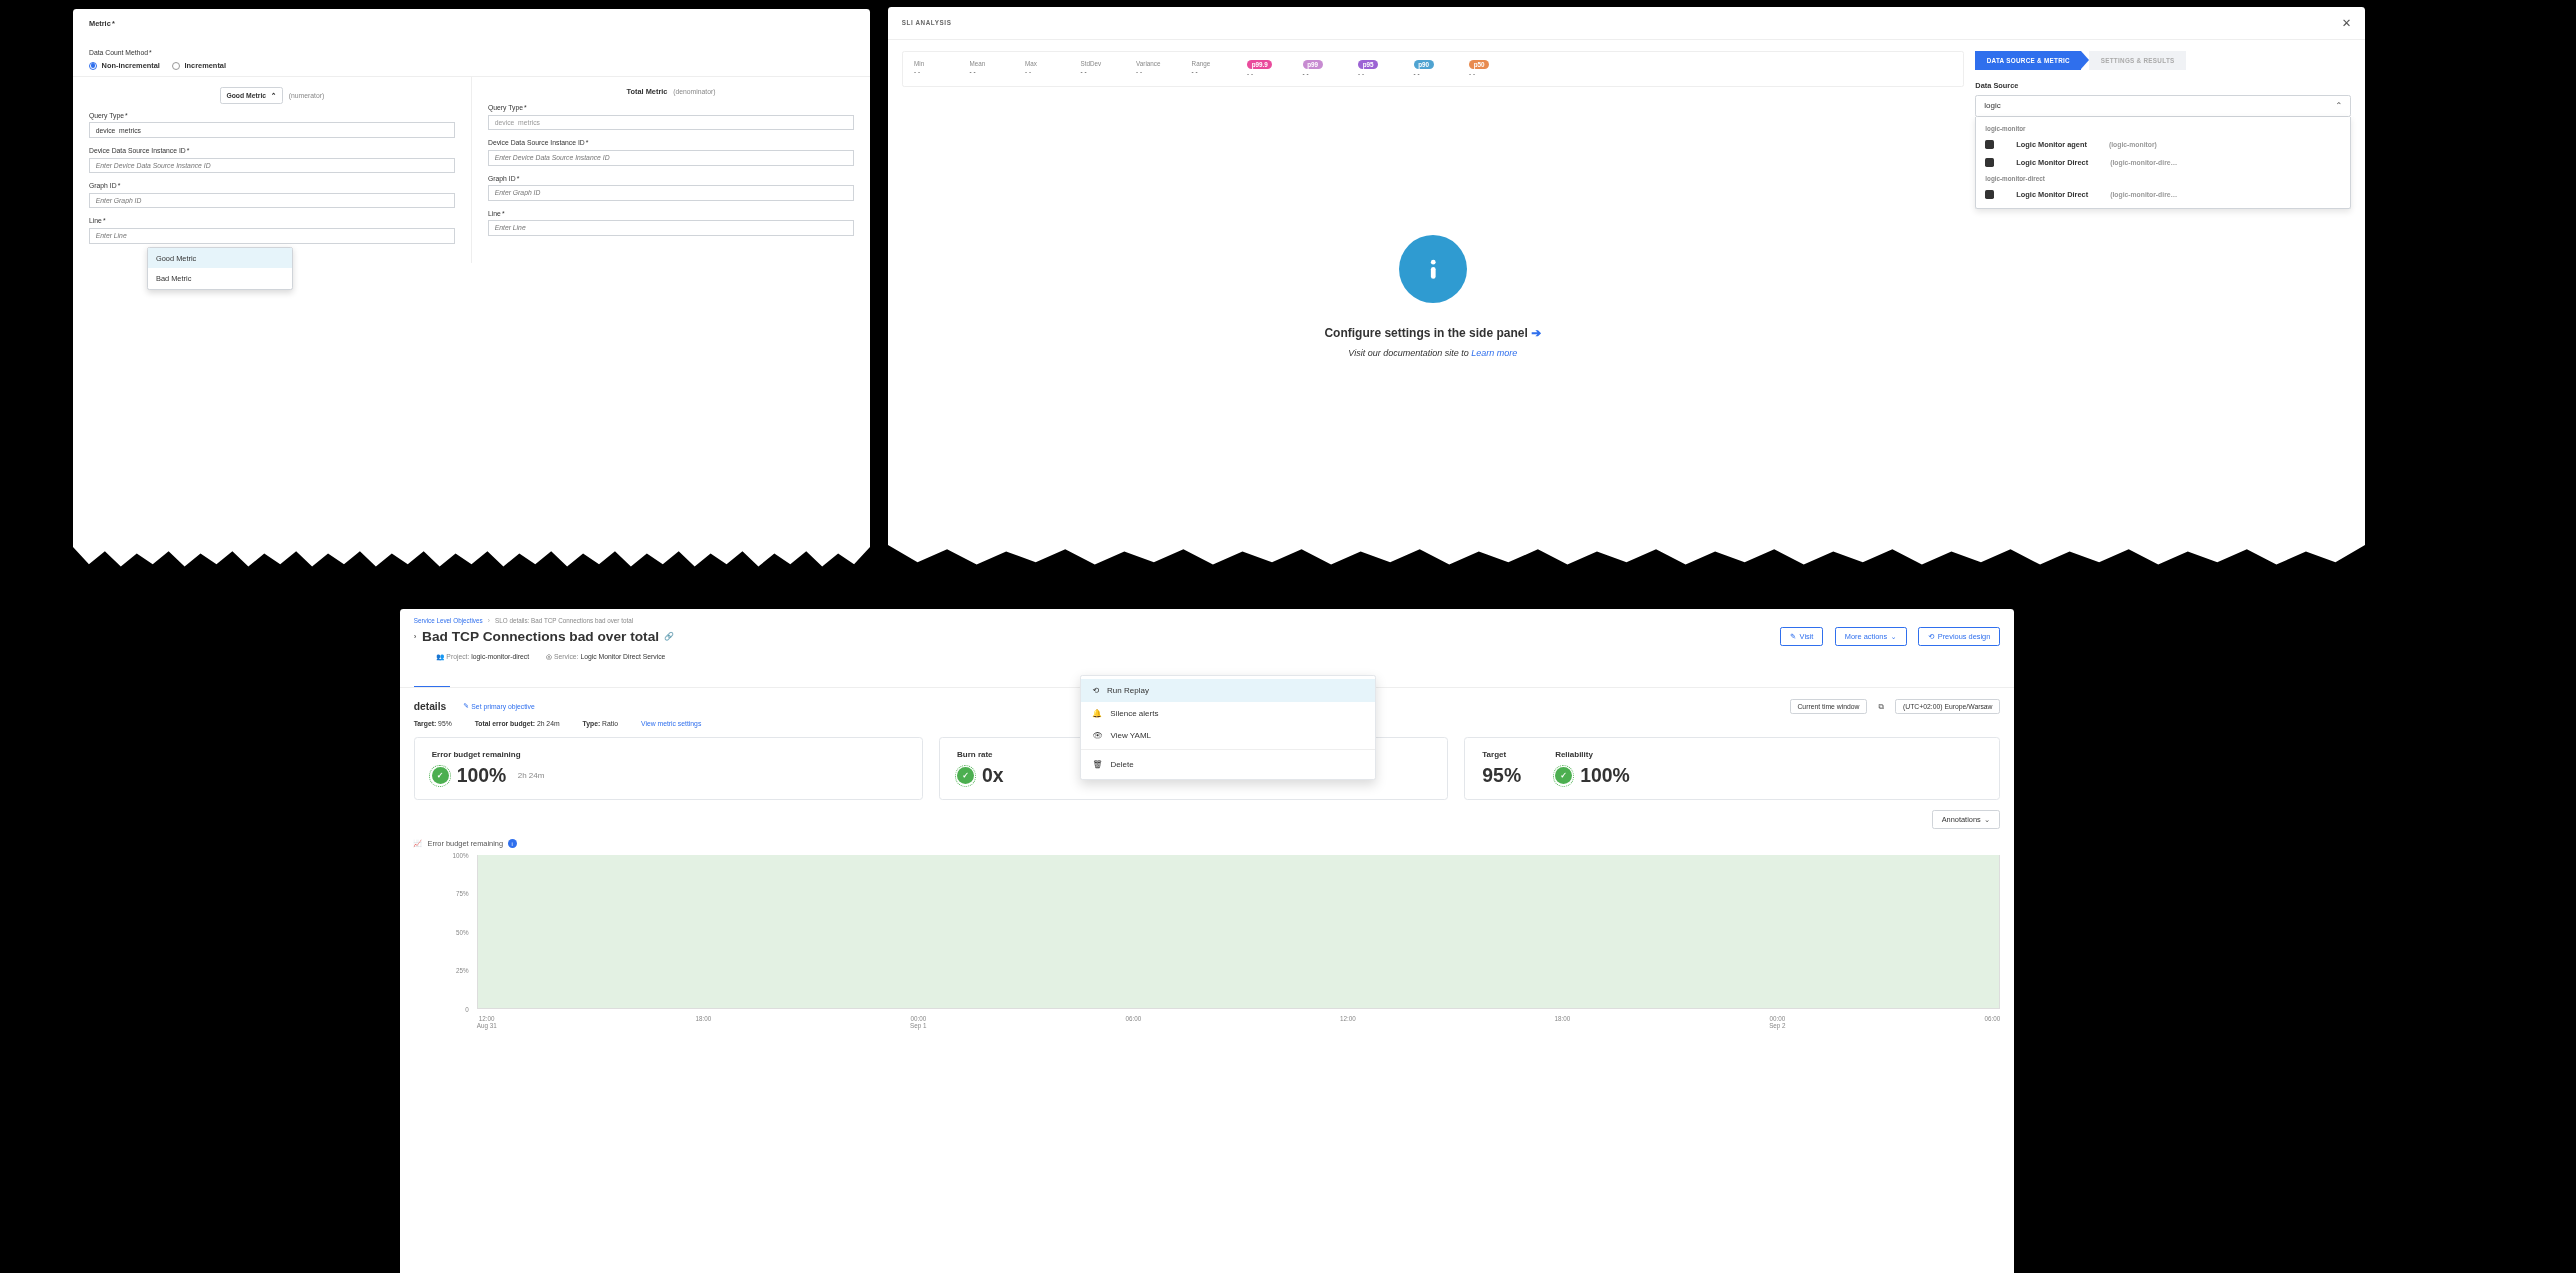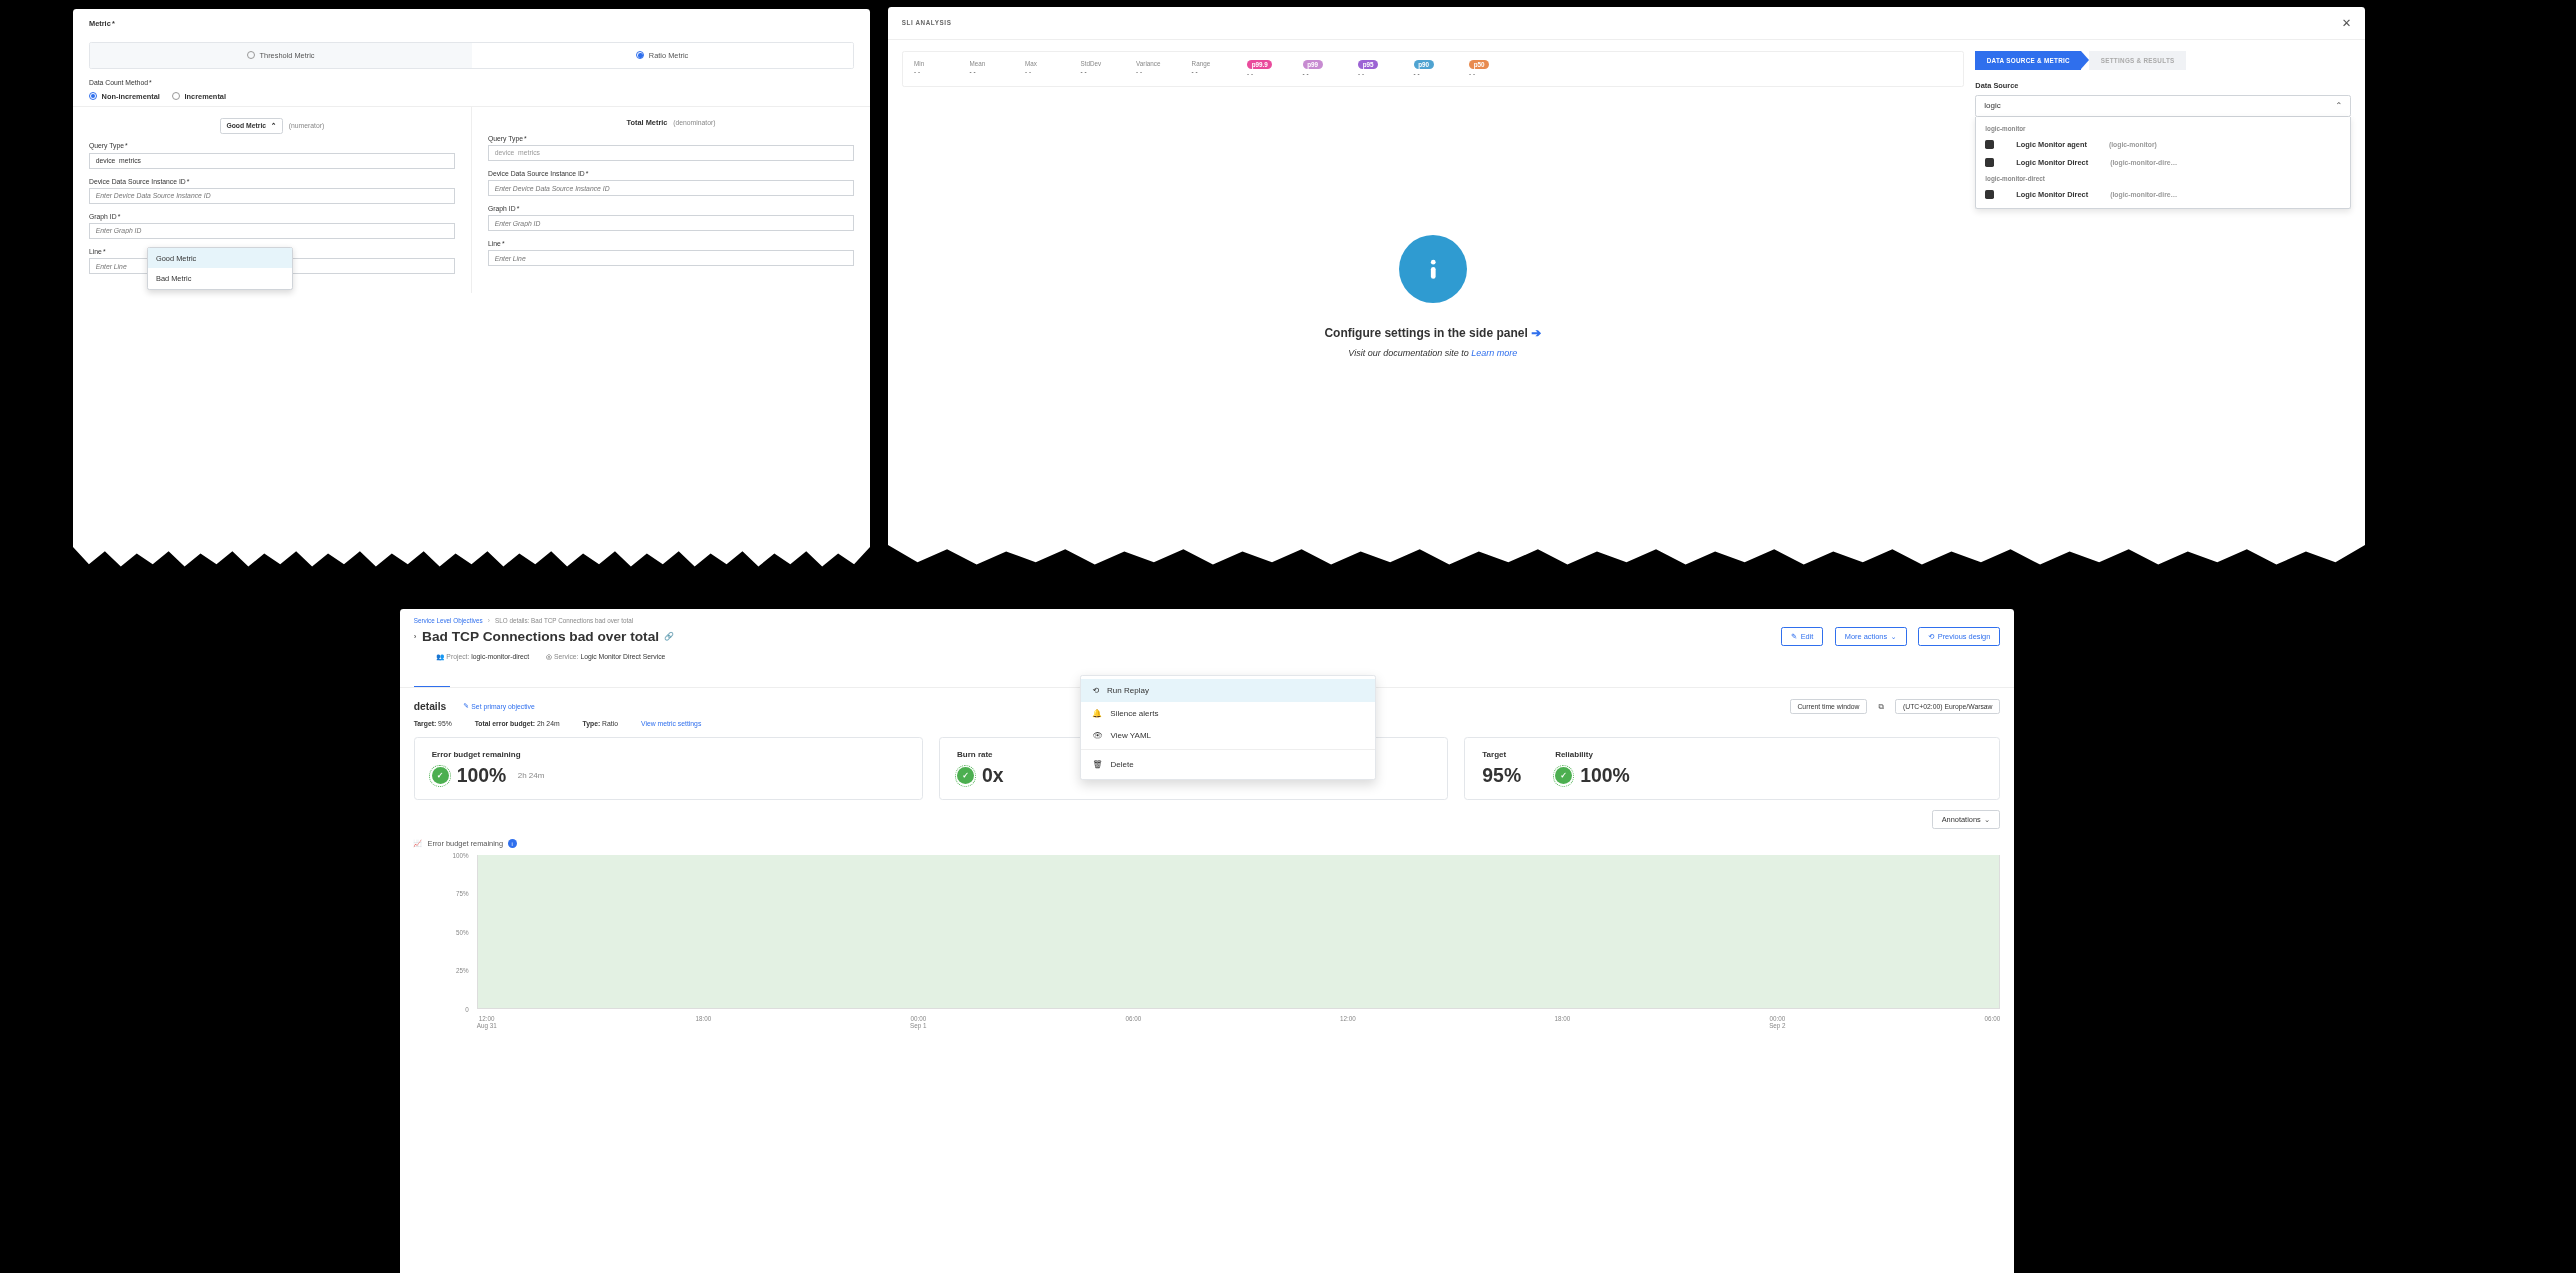--- a/index.html
+++ b/index.html
@@ -114,30 +114,20 @@
 #p3 .x-tick .d { display: block; }
 
 .torn { position: absolute; left: 0; right: 0; bottom: -1.1px; height: 21.7px; overflow: hidden; }
 .torn svg { width: 100%; height: 21.7px; }
 </style>
 </head>
 <body>
 
 <div id="p1" class="panel">
   <div class="hdr"><span class="label req" style="font-size:7.4px;font-weight:600">Metric</span></div>
-  <div class="tabs">
-    <div class="tab inactive">
-      <span class="radio-dot"></span>
-      <span>Threshold Metric</span>
-    </div>
-    <div class="tab active">
-      <span class="radio-dot on"></span>
-      <span>Ratio Metric</span>
-    </div>
-  </div>
   <div class="method"><span class="label req">Data Count Method</span></div>
   <div class="radios">
     <label>
         <span class="radio-dot on"></span>
         <span>Non-incremental</span>
       </label>
     <label>
         <span class="radio-dot"></span>
         <span>Incremental</span>
       </label>
@@ -259,21 +249,21 @@
   </div>
   <div class="titlerow">
     <h1>
       <span class="chev">›</span>
       <span>Bad TCP Connections bad over total</span>
       <span class="link-ico">🔗</span>
     </h1>
     <div style="flex:1"></div>
     <button class="btn">
         <span>✎</span>
-        <span>Edit</span>
+        <span>Visit</span>
       </button>
     <button class="btn">
         <span>More actions</span>
         <span>⌄</span>
       </button>
     <button class="btn">
         <span>⟲</span>
         <span>Previous design</span>
       </button>
   </div>

